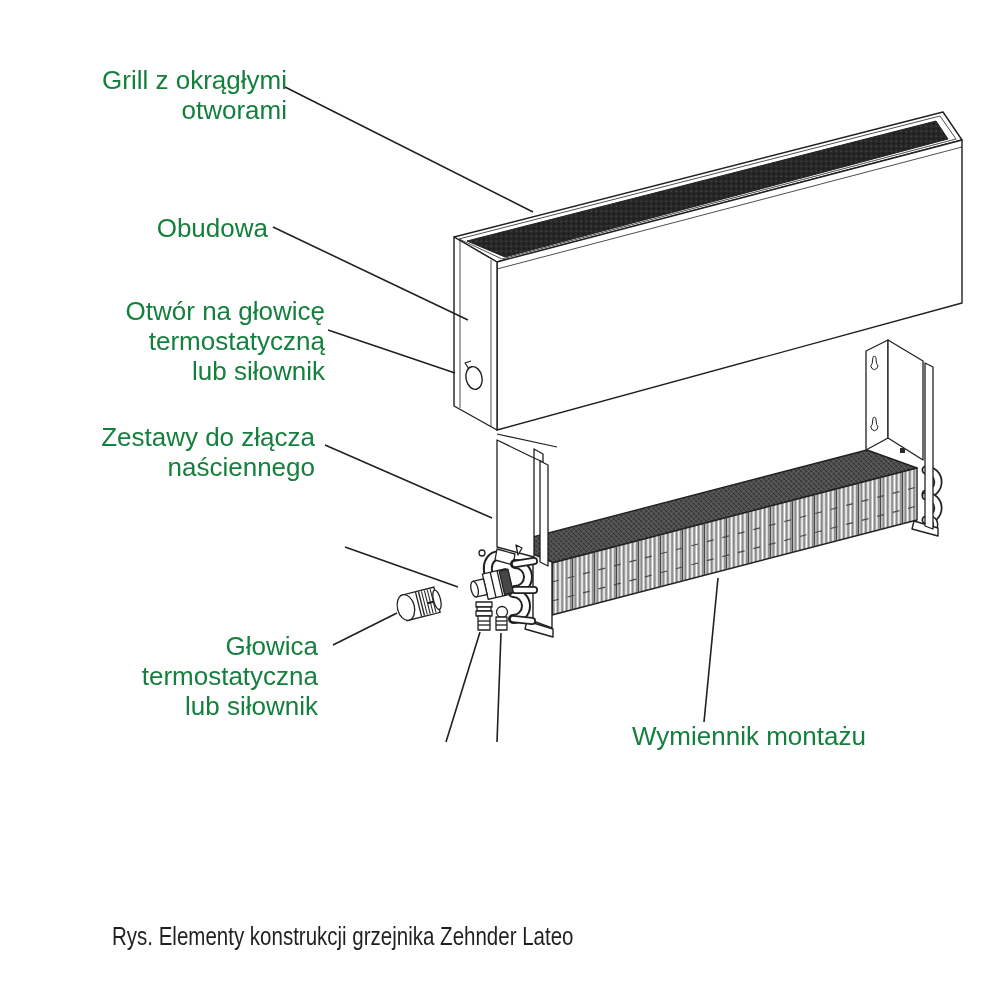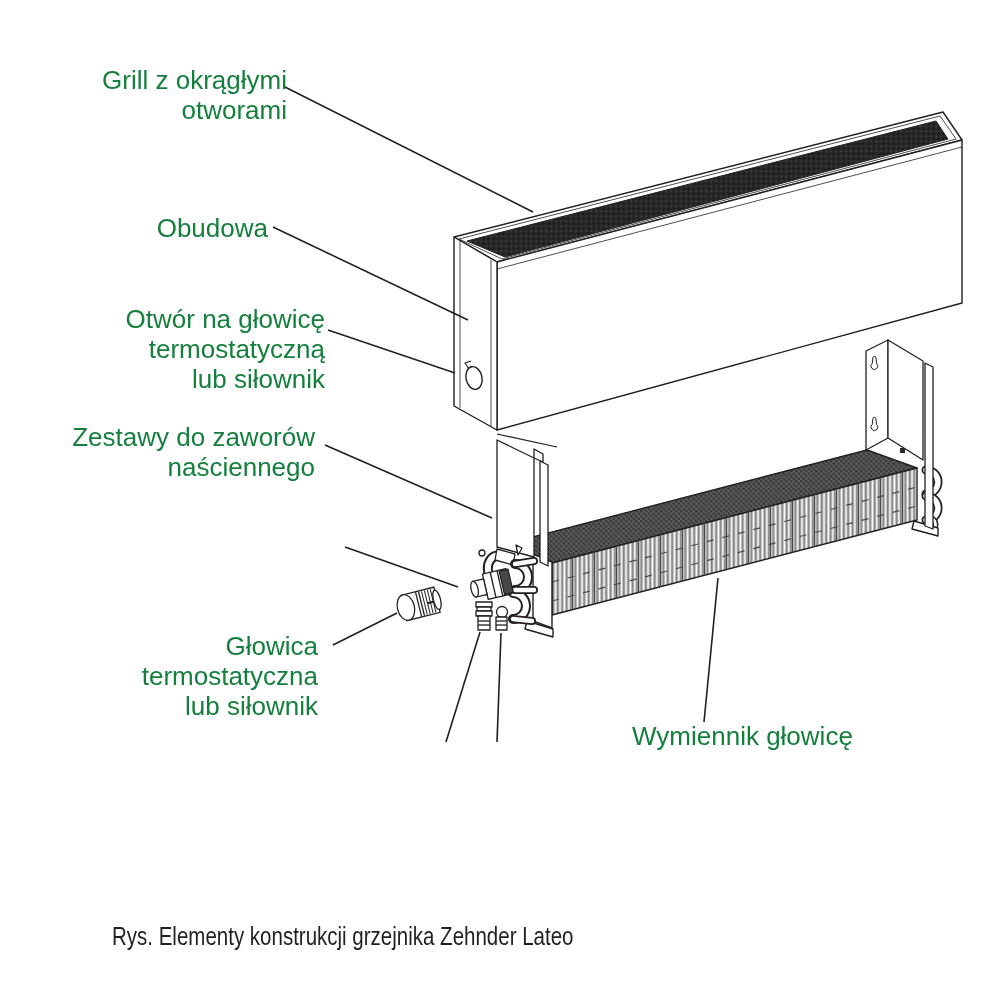--- a/index.html
+++ b/index.html
@@ -170,23 +170,23 @@
       <line x1="333" y1="645" x2="397" y2="613"></line>
       <line x1="480" y1="632" x2="446" y2="742"></line>
       <line x1="501" y1="633" x2="497" y2="742"></line>
       <line x1="718" y1="578" x2="704" y2="722"></line>
     </g>
   </svg>
 
   <div class="label r" style="top:65px;  right:713px;">Grill z okrągłymi
 otworami</div>
   <div class="label r" style="top:213px; right:732px;">Obudowa</div>
-  <div class="label r" style="top:304px; right:675px;">Otwór na głowicę
+  <div class="label r" style="top:296px; right:675px;">Otwór na głowicę
 termostatyczną
 lub siłownik</div>
-  <div class="label r" style="top:422px; right:685px;">Zestawy do zaworów
+  <div class="label r" style="top:422px; right:685px;">Zestawy do złącza
 naściennego</div>
   <div class="label r" style="top:631px; right:682px;text-align:right;">Głowica
 termostatyczna
 lub siłownik</div>
-  <div class="label" style="top:721px; left:632px;">Wymiennik głowicę</div>
+  <div class="label" style="top:721px; left:632px;">Wymiennik montażu</div>
   <div class="caption" style="top:922px; left:112px;">Rys. Elementy konstrukcji grzejnika Zehnder Lateo</div>
 </div>
 
 </body></html>

